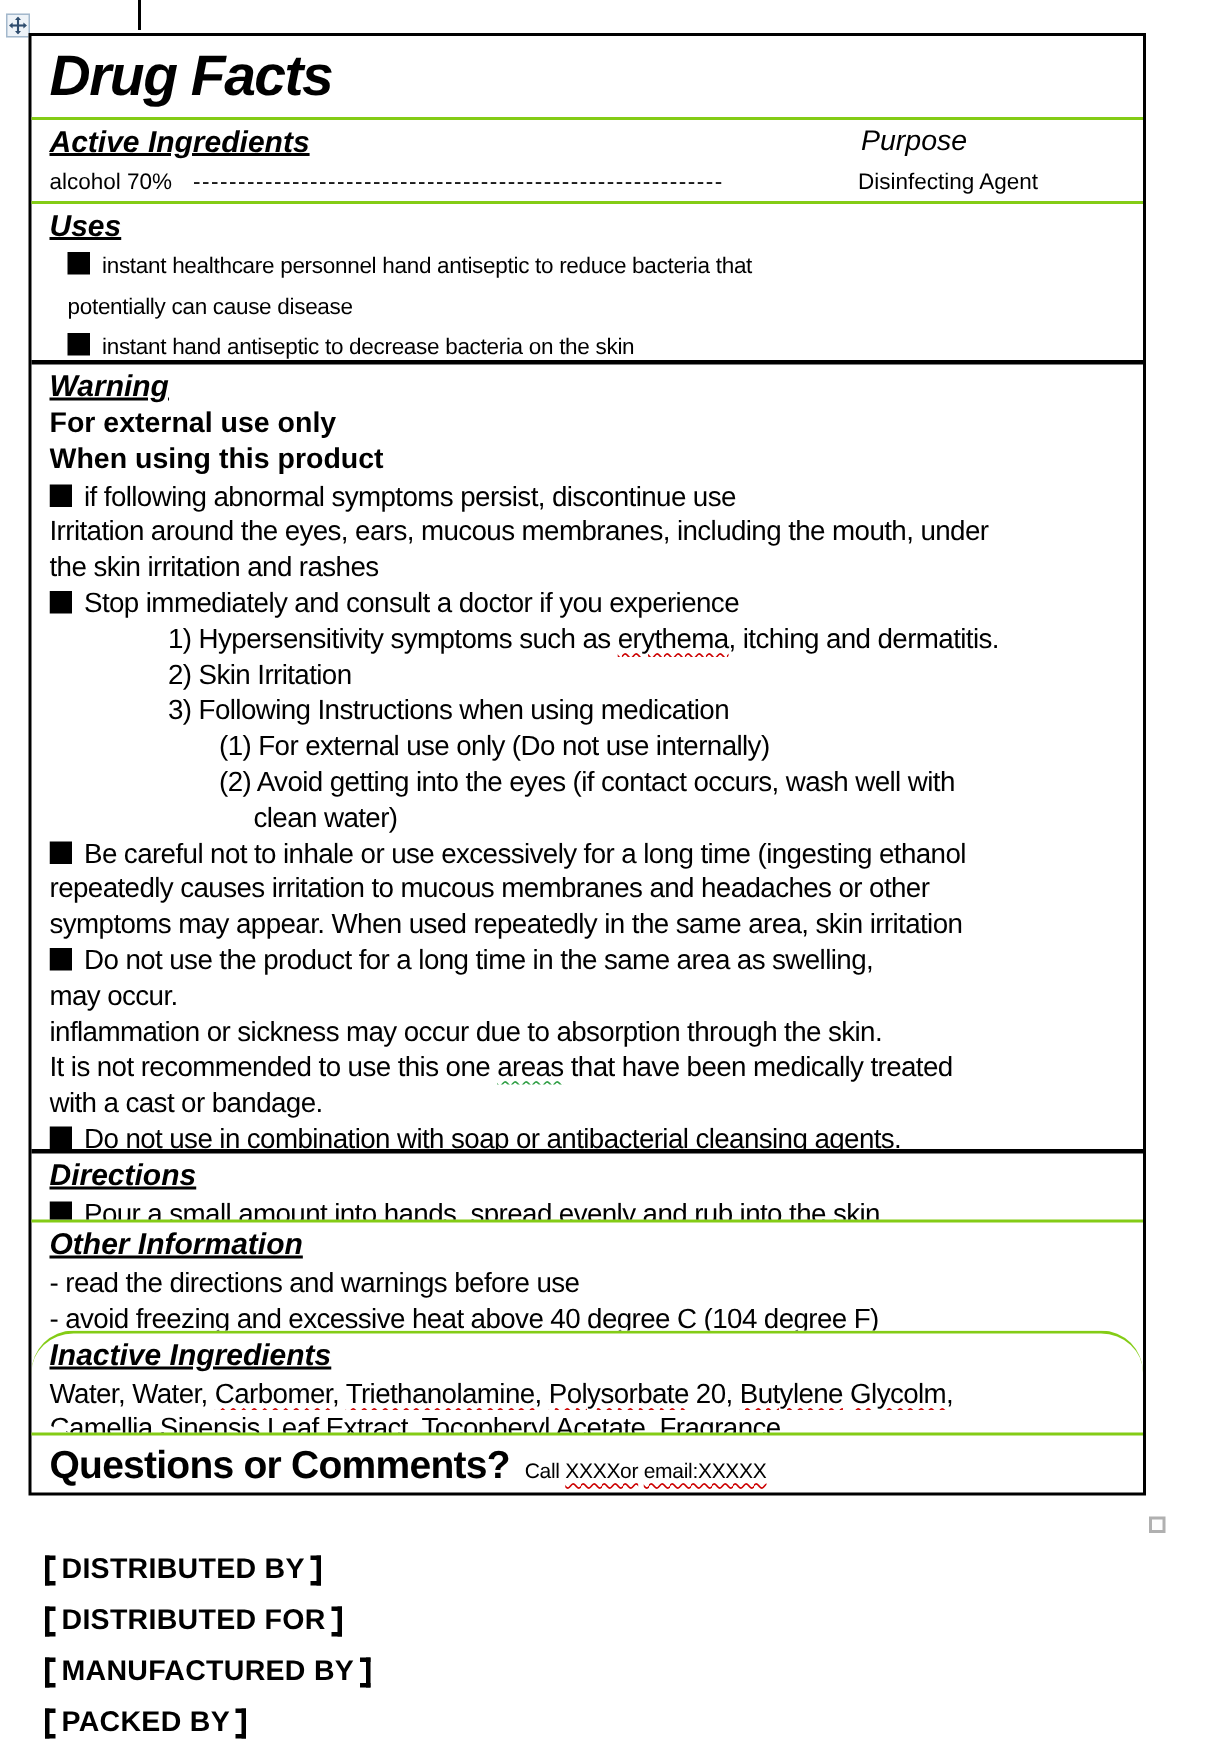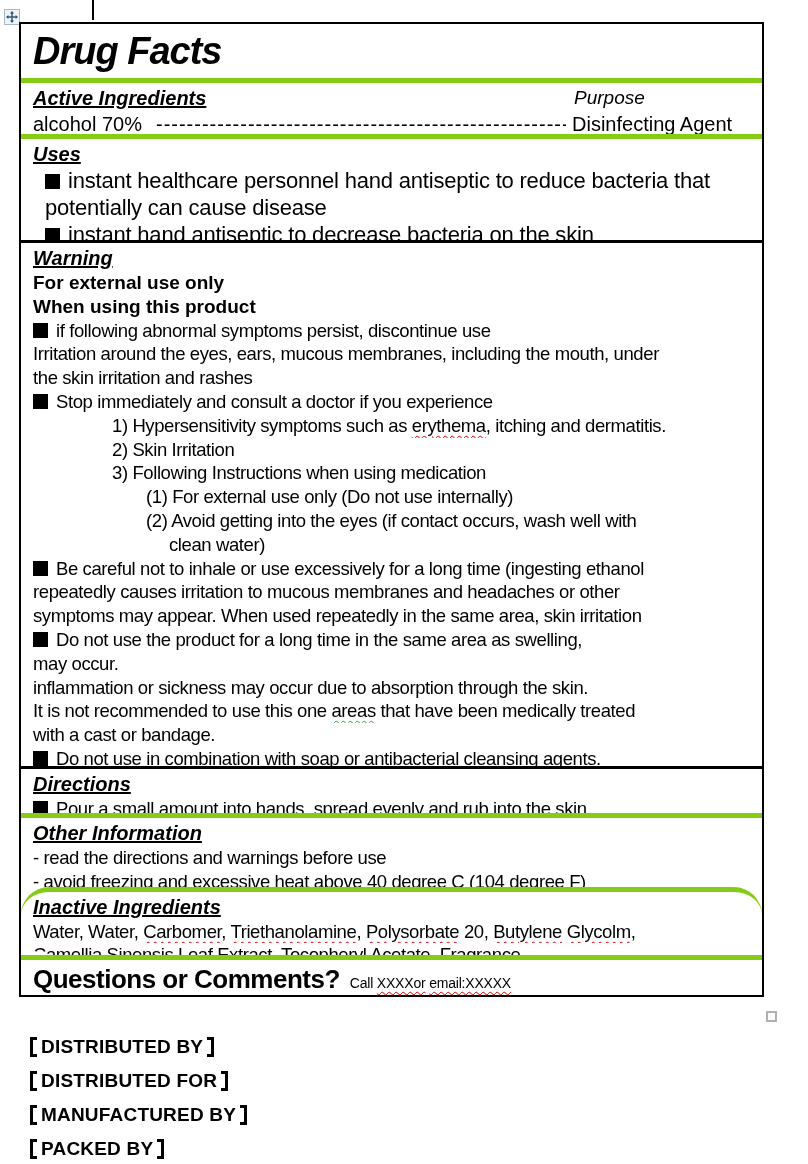--- a/index.html
+++ b/index.html
@@ -11,40 +11,40 @@
   .caret { position:absolute; left:92px; top:0; width:2px; height:20px; background:#000; }
   .move-handle { position:absolute; left:4px; top:9px; width:16px; height:16px;
                  border:1px solid #a3b8cc; background:#eef3f8; display:flex;
                  align-items:center; justify-content:center; }
   .resize-handle { position:absolute; left:766px; top:1011px; width:11px; height:11px;
                    border:2px solid #b0b0b0; background:#fdfdfd; }
 
   
   .dftable { position:absolute; left:19px; top:22px; width:745px;
              border:2px solid #000; background:#fff; }
-  .row { border-top:5px solid #84cc16; padding:2px 8px 3px 12px; overflow:hidden; }
+  .row { border-top:2px solid #84cc16; padding:2px 8px 3px 12px; overflow:hidden; }
   .row:first-child { border-top:none; }
   .row.thick { border-top:3px solid #000; }
 
   .title-row { height:54px; padding-top:4px; }
   .doc-title { font-size:38px; font-weight:bold; font-style:italic; letter-spacing:-1px; line-height:46px; }
 
   .sec-header { font-size:20px; font-weight:bold; font-style:italic;
                 text-decoration:underline; line-height:26px; display:inline-block; }
 
   .ai-row { height:56px; }
   .ai-line1 { display:flex; line-height:25px; }
-  .ai-line2 { display:flex; align-items:flex-end; line-height:25px; font-size:20px; }
+  .ai-line2 { display:flex; align-items:flex-end; line-height:25px; font-size:15px; }
   .ai-left { flex:1; }
   .ai-right { width:182px; flex:none; }
   .purpose-h { font-style:italic; font-size:19px; line-height:25px; padding-left:2px; }
   .dashes { flex:1; overflow:hidden; white-space:nowrap; letter-spacing:1px; margin:0 6px 0 14px; }
 
   .line { white-space:nowrap; overflow:hidden; }
-  .uses-row .line { font-size:22px; line-height:27px; letter-spacing:-0.2px;padding-left:12px; }
+  .uses-row .line { font-size:15px; line-height:27px; letter-spacing:-0.2px;padding-left:12px; }
   .uses-row { height:106px; }
 
   .warn-row { height:526px; }
   .warn-row .line { font-size:18.5px; line-height:23.8px; letter-spacing:-0.4px; }
   .warn-row .line.b { font-weight:bold; letter-spacing:0; font-size:19px; }
   .line.ind1 { padding-left:79px; }
   .line.ind2 { padding-left:113px; }
   .line.ind3 { padding-left:136px; }
 
   .dir-row { height:47px; }

